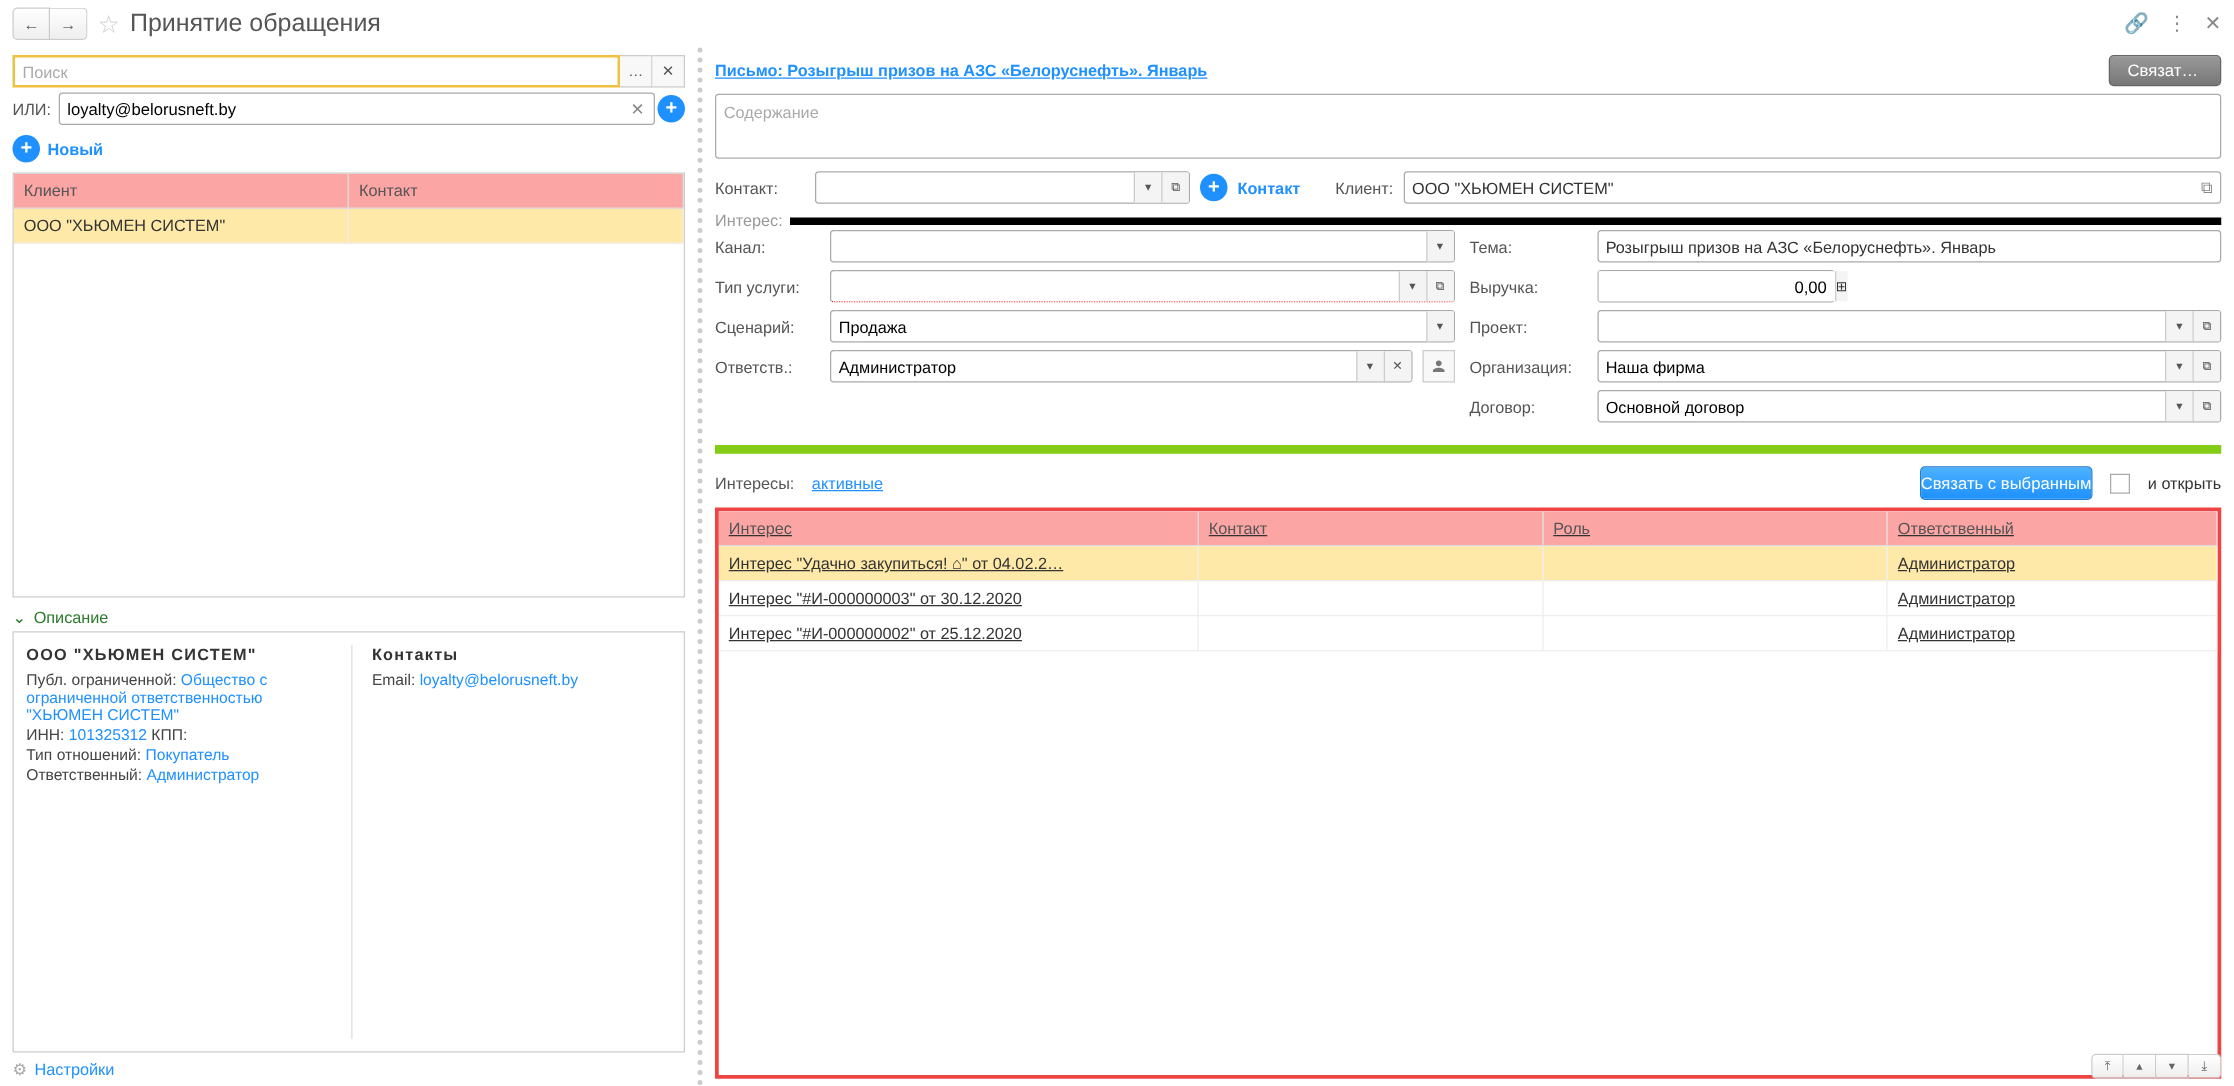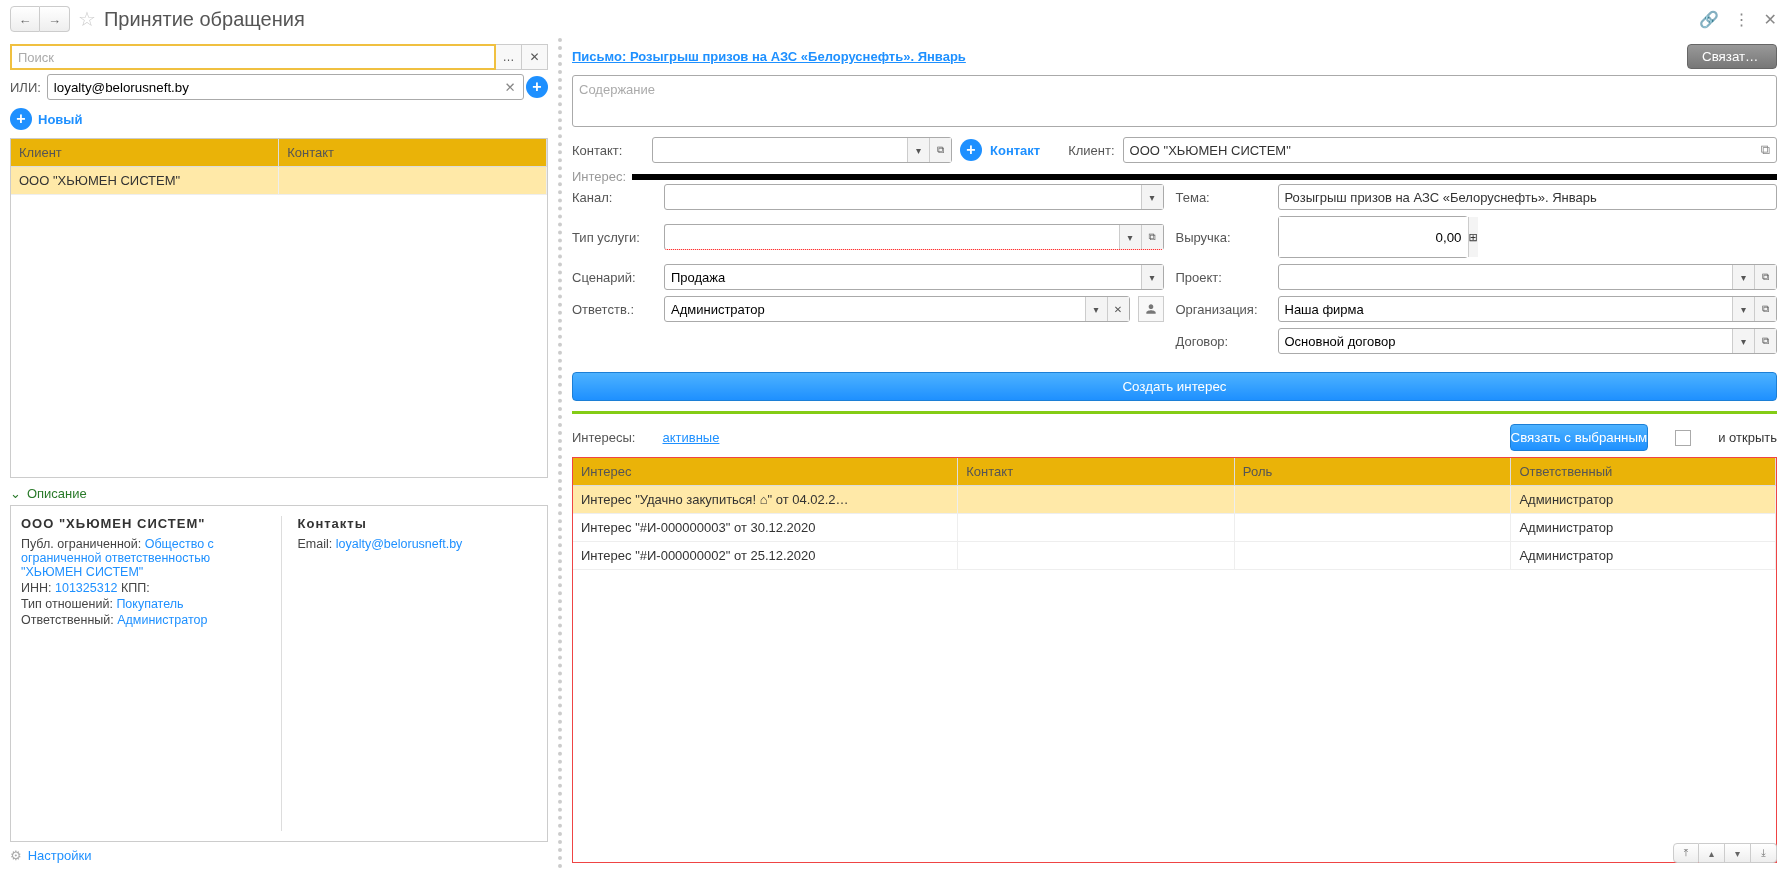--- a/index.html
+++ b/index.html
@@ -20,21 +20,21 @@
 .search-btn, .sq-btn { width: 26px; height: 26px; border: 1px solid #ccc; background: #f8f8f8; display: inline-flex; align-items: center; justify-content: center; cursor: pointer; font-size: 12px; color: #555; }
 .or-row { display: flex; align-items: center; gap: 6px; margin-bottom: 8px; }
 .or-label { color: #555; }
 .or-input { flex: 1; height: 26px; border: 1px solid #aaa; border-radius: 3px; padding: 2px 6px; }
 .clear-x { width: 20px; height: 20px; border: none; background: none; color: #888; cursor: pointer; position: relative; margin-left: -24px; }
 .circle-plus { width: 22px; height: 22px; border-radius: 50%; background: #1e90ff; color: #fff; display: inline-flex; align-items: center; justify-content: center; font-size: 16px; font-weight: bold; cursor: pointer; }
 .new-row { display: flex; align-items: center; gap: 6px; margin-bottom: 8px; }
 .new-link { color: #1e90ff; font-weight: bold; cursor: pointer; }
 .client-table-wrap { border: 1px solid #ccc; flex: 0 0 340px; overflow: auto; }
 .tbl { width: 100%; border-collapse: collapse; }
-.tbl th { background: #eab308; text-align: left; padding: 6px 8px; border-bottom: 1px solid #ddd; font-weight: normal; color: #555; border-right: 1px solid #ddd; }
+.tbl th { background: #fca5a5; text-align: left; padding: 6px 8px; border-bottom: 1px solid #ddd; font-weight: normal; color: #555; border-right: 1px solid #ddd; }
 .tbl td { padding: 6px 8px; border-bottom: 1px solid #eee; border-right: 1px solid #eee; }
 .tbl tr.selected td { background: #ffe9a8; }
 .desc-header { display: flex; align-items: center; gap: 6px; margin: 8px 0 4px; color: #2a7a2a; cursor: pointer; }
 .desc-box { border: 1px solid #ccc; padding: 10px; display: flex; gap: 20px; flex: 1; overflow: auto; }
 .desc-col { flex: 1; }
 .desc-col.contacts { border-left: 1px solid #ddd; padding-left: 16px; }
 .desc-title { font-weight: bold; margin-bottom: 6px; letter-spacing: 1px; }
 .desc-line { font-size: 12.5px; margin-bottom: 2px; color: #444; }
 .link { color: #1e90ff; cursor: pointer; }
 .footer-row { display: flex; align-items: center; gap: 6px; padding-top: 6px; color: #888; }
@@ -45,31 +45,31 @@
 .reject-btn { background: linear-gradient(#999,#777); color: #fff; border: 1px solid #666; border-radius: 4px; padding: 4px 14px; cursor: pointer; width: 90px; overflow: hidden; text-overflow: ellipsis; white-space: nowrap; }
 .content-area { border: 1px solid #aaa; border-radius: 3px; height: 52px; padding: 6px; color: #aaa; margin-bottom: 10px; }
 .form-grid { display: grid; grid-template-columns: 80px 1fr 90px 1fr; gap: 6px 12px; align-items: center; margin-bottom: 10px; }
 .form-grid .full-left { grid-column: 1 / 3; display: flex; align-items: center; gap: 8px; }
 .form-label { color: #555; white-space: nowrap; }
 .combo { display: flex; flex: 1; height: 26px; border: 1px solid #aaa; border-radius: 3px; background: #fff; }
 .combo input { flex: 1; border: none; padding: 2px 6px; font-size: 13px; background: transparent; }
 .combo .cbtn { width: 22px; border-left: 1px solid #ccc; display: inline-flex; align-items: center; justify-content: center; background: #f4f4f4; cursor: pointer; font-size: 10px; color: #555; }
 .combo.req { border-bottom: 1px dotted red; }
 .readonly-box { flex: 1; height: 26px; border: 1px solid #aaa; border-radius: 3px; padding: 3px 6px; background: #fff; display: flex; align-items: center; }
-.num-box { display: flex; height: 42px; border: 1px solid #aaa; border-radius: 3px; background: #fff; width: 190px;}
+.num-box { display: flex; height: 26px; border: 1px solid #aaa; border-radius: 3px; background: #fff; width: 190px;}
 .num-box input { flex: 1; border: none; text-align: right; padding: 2px 6px; }
 .num-box .calc { width: 22px; border-left: 1px solid #ccc; display: inline-flex; align-items: center; justify-content: center; background: #f4f4f4; cursor: pointer; font-size: 11px; }
 fieldset.interest { border: none; border-top: 6px solid #000000; margin-bottom: 8px; }
 fieldset.interest legend { color: #999; padding-right: 6px; }
 .form-row-contact { display: flex; align-items: center; gap: 8px; margin-bottom: 6px; }
 .create-btn { background: linear-gradient(#4db2ff,#1e90ff); color: #fff; border: 1px solid #1c7fd6; border-radius: 4px; padding: 6px 18px; cursor: pointer; margin-bottom: 10px; }
-.interests-bar { display: flex; align-items: center; gap: 27px; border-top: 3px solid #84cc16; padding-top: 10px; margin-bottom: 6px; }
+.interests-bar { display: flex; align-items: center; gap: 14px; border-top: 7px solid #84cc16; padding-top: 10px; margin-bottom: 6px; }
 .link-btn { background: linear-gradient(#4db2ff,#1e90ff); color: #fff; border: 1px solid #1c7fd6; border-radius: 4px; padding: 5px 0; cursor: pointer; }
 .checkbox { width: 16px; height: 16px; border: 1px solid #aaa; background: #fff; display: inline-block; }
-.int-table-wrap { border: 1px solid #ef4444; flex: 1; overflow: auto; min-height: 160px;}
+.int-table-wrap { border: 3px solid #ef4444; flex: 1; overflow: auto; min-height: 160px; text-decoration: underline;}
 .nav-corner { position: absolute; right: 10px; bottom: 6px; display: flex; }
 .nav-corner .nbtn { width: 26px; height: 20px; border: 1px solid #ccc; background: linear-gradient(#fff,#eee); display: inline-flex; align-items: center; justify-content: center; font-size: 10px; color: #666; cursor: pointer; border-left: none; }
 .nav-corner .nbtn:first-child { border-left: 1px solid #ccc; border-radius: 4px 0 0 4px;}
 .nav-corner .nbtn:last-child { border-radius: 0 4px 4px 0;}
 .fill-icon svg { width: 14px; height: 14px; }
 input::placeholder { color: #aaa; }
 </style>
 </head>
 <body>
 
@@ -231,21 +231,20 @@
           <span></span>
         <span class="form-label">Договор:</span>
         <div class="combo">
             <input value="Основной договор" style="">
             <span class="cbtn">▾</span>
             <span class="cbtn">⧉</span>
           </div>
       </div>
     </fieldset>
 
-    <button class="create-btn">Создать интерес</button>
 
     <div class="interests-bar">
       <span class="form-label">Интересы:</span>
       <span class="link" style="text-decoration:underline">активные</span>
       <span style="flex:1"></span>
       <button class="link-btn">Связать с выбранным</button>
       <span class="checkbox"></span>
       <span>и открыть</span>
     </div>
 

